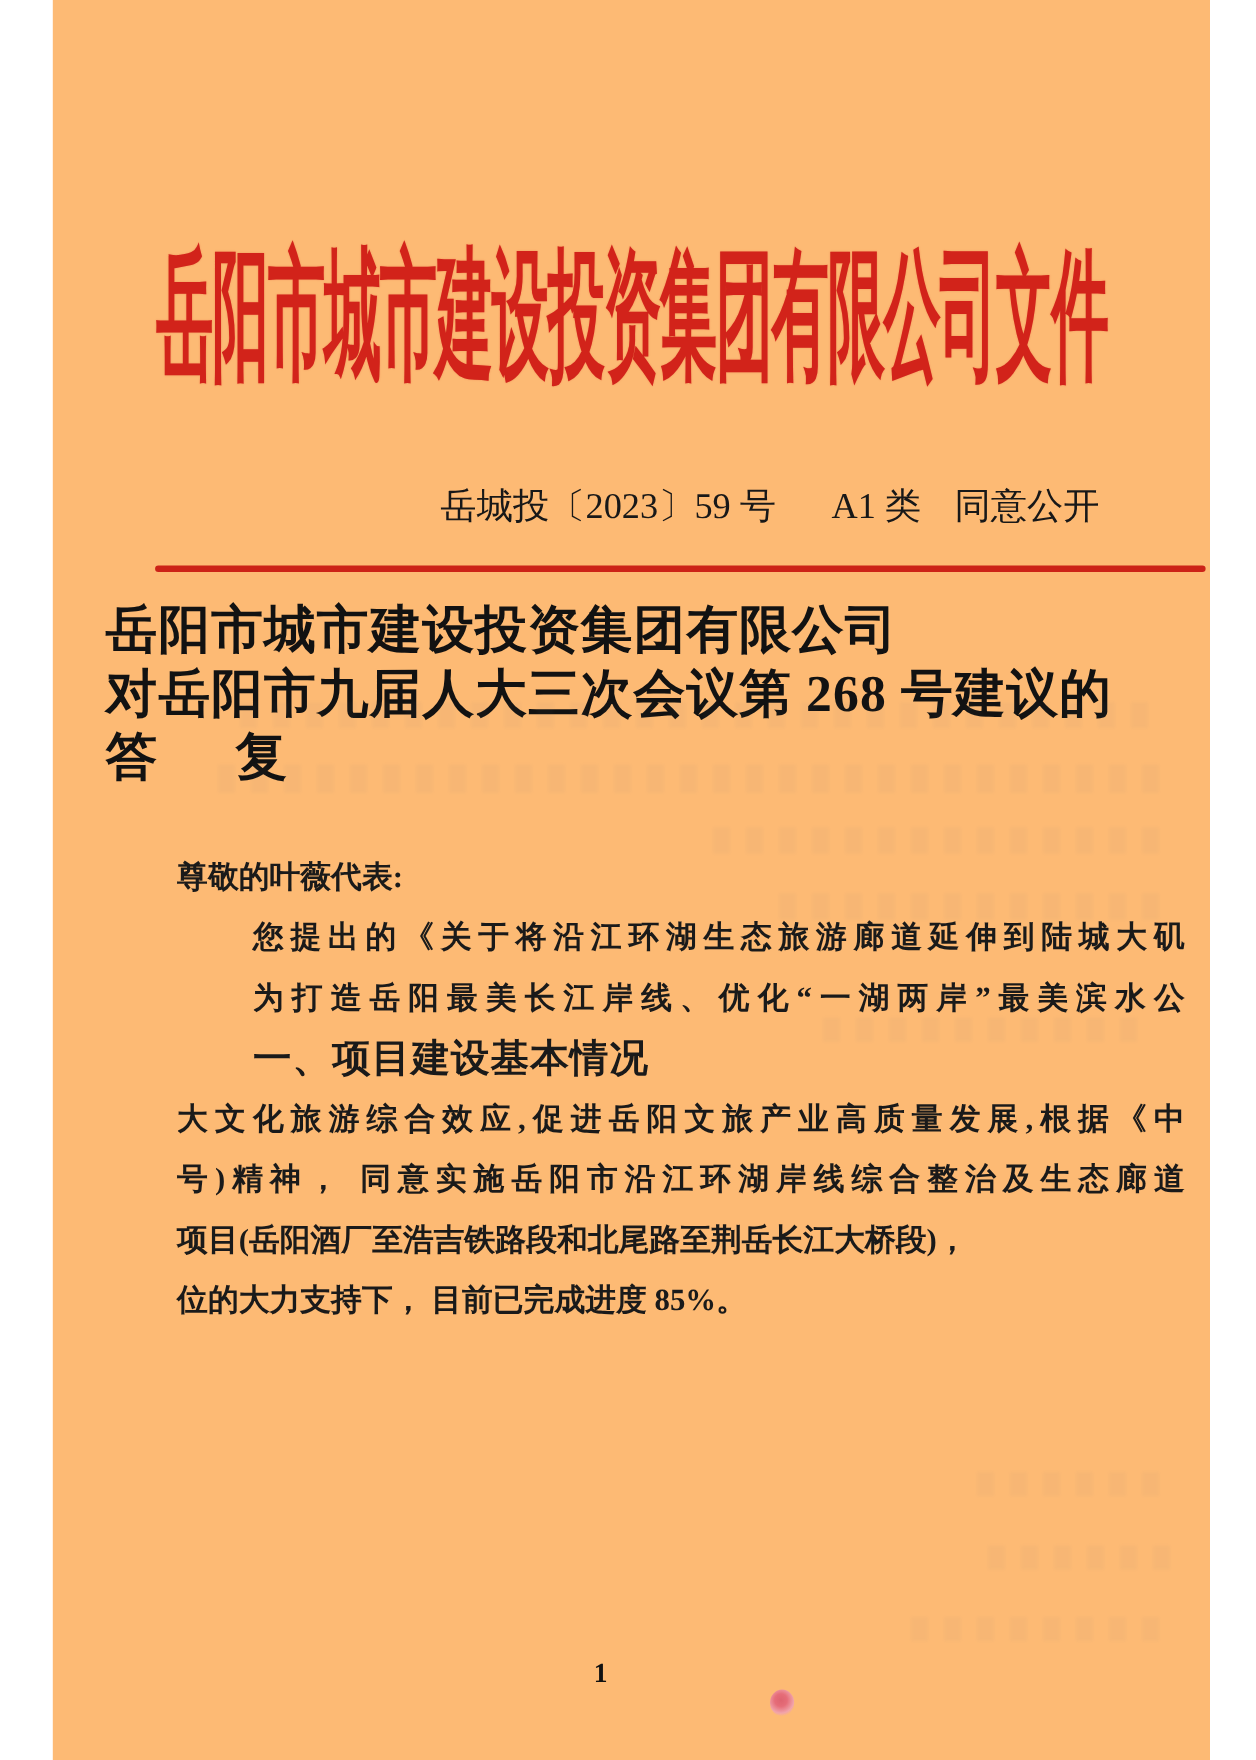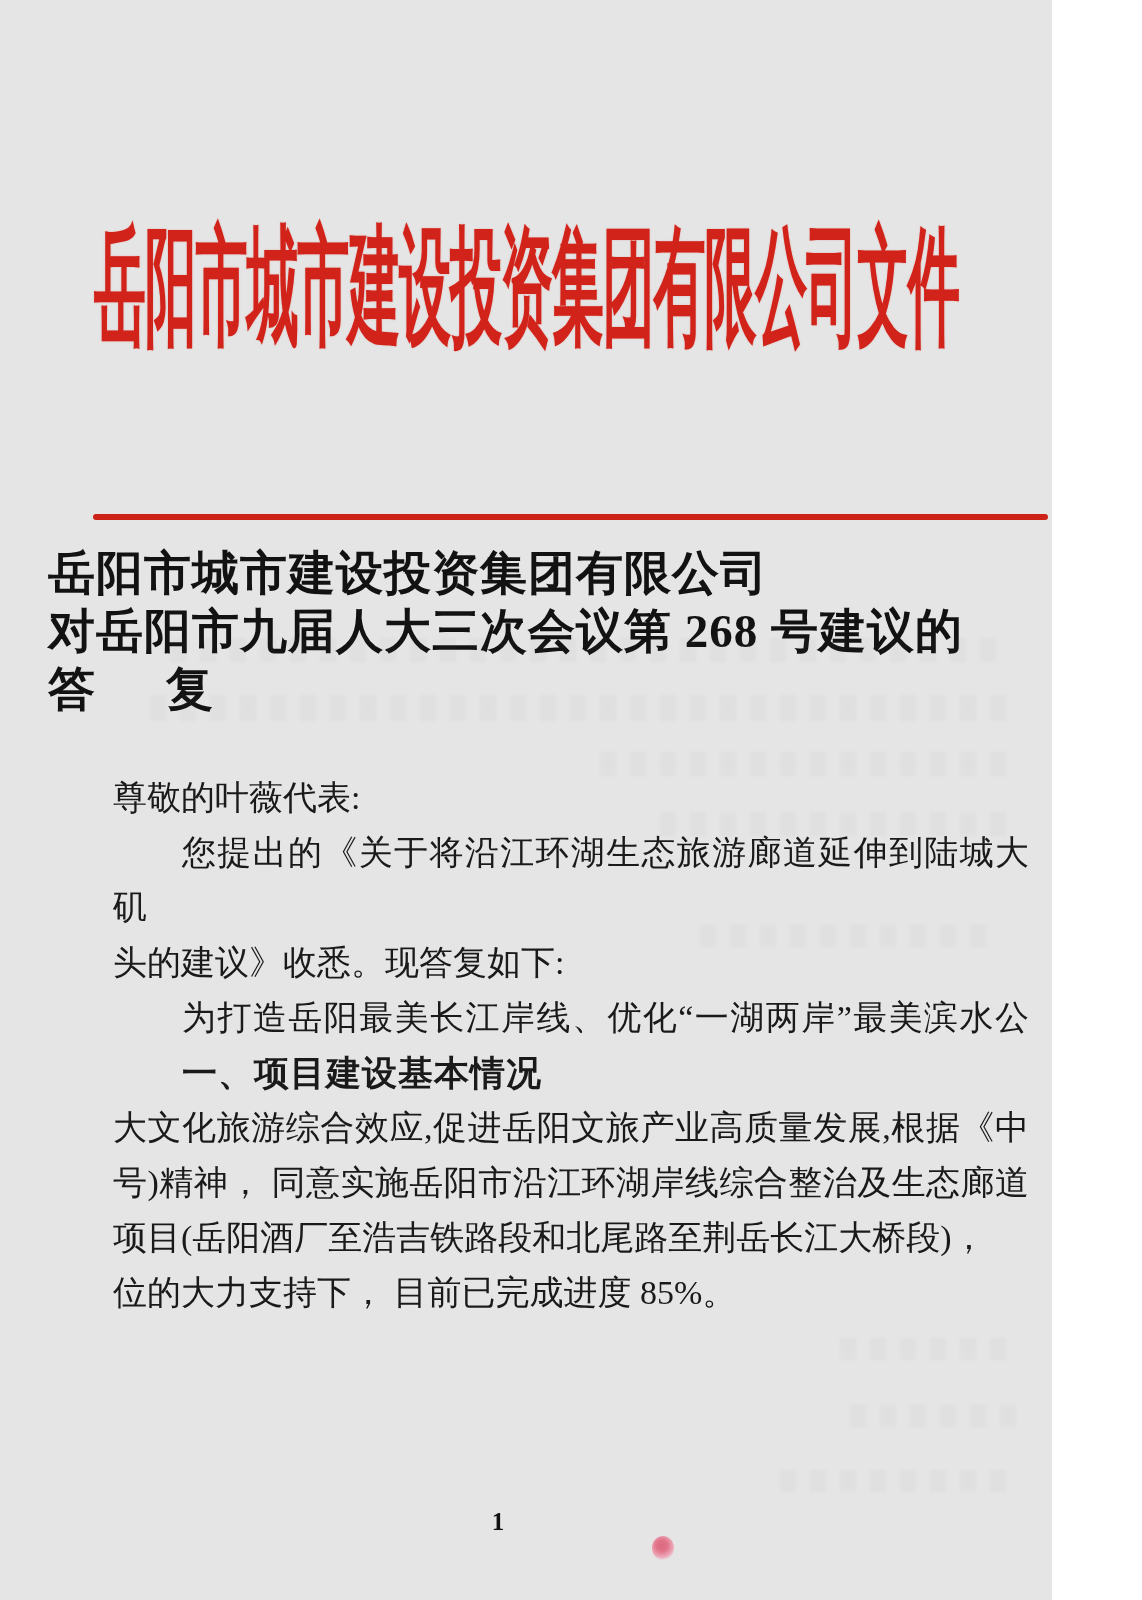--- a/index.html
+++ b/index.html
@@ -5,23 +5,24 @@
   html, body {
     margin: 0;
     padding: 0;
     background: #ffffff;
     font-family: "Liberation Serif", "DejaVu Serif", serif;
   }
   .page {
     position: relative;
     width: 1052px;
     height: 1600px;
-    background: #e5e5e5;
+    background: #fdba74;
     overflow: hidden;
     color: #1c1c1c;
+    margin-left: 48px;
   }
 
   
   .red-header {
     position: absolute;
     top: 218px;
     left: 0;
     width: 100%;
     height: 140px;
     display: flex;
@@ -88,24 +89,25 @@
   .title-line-3 { letter-spacing: 12px; }
 
   
   .body-text {
     position: absolute;
     top: 770px;
     left: 113px;
     width: 916px;
   }
   .body-line {
-    font-size: 34px;
+    font-size: 28px;
     line-height: 55px;
     white-space: nowrap;
     color: #1a1a1a;
+    font-weight: bold;
   }
   .body-line.indent { text-indent: 69px; }
   .body-line.fill {
     white-space: normal;
     text-align: justify;
     text-align-last: justify;
   }
   .body-line.bold {
     font-family: "Liberation Sans", "DejaVu Sans", sans-serif;
     font-weight: 700;
@@ -152,33 +154,37 @@
 </style>
 </head>
 <body>
 
 <div class="page">
 
   <div class="red-header">
     <span class="red-header-text">岳阳市城市建设投资集团有限公司文件</span>
   </div>
 
+  <div class="doc-number-row">
+    <span>岳城投〔2023〕59 号</span>
+    <span class="gap-lg">A1 类</span>
+    <span class="gap-sm">同意公开</span>
+  </div>
 
   <div class="red-line"></div>
 
   <div class="title-block">
     <div class="title-line">岳阳市城市建设投资集团有限公司</div>
     <div class="title-line">对岳阳市九届人大三次会议第 268 号建议的</div>
     <div class="title-line title-line-3">答　复</div>
   </div>
 
   <div class="body-text">
       <div class="body-line">尊敬的叶薇代表:</div>
       <div class="body-line indent fill">您提出的《关于将沿江环湖生态旅游廊道延伸到陆城大矶</div>
-      <div class="body-line">头的建议》收悉。现答复如下:</div>
       <div class="body-line indent fill">为打造岳阳最美长江岸线、优化“一湖两岸”最美滨水公</div>
       <div class="body-line indent bold">一、项目建设基本情况</div>
       <div class="body-line fill">大文化旅游综合效应,促进岳阳文旅产业高质量发展,根据《中</div>
       <div class="body-line fill">号)精神， 同意实施岳阳市沿江环湖岸线综合整治及生态廊道</div>
       <div class="body-line">项目(岳阳酒厂至浩吉铁路段和北尾路至荆岳长江大桥段)，</div>
       <div class="body-line">位的大力支持下， 目前已完成进度 85%。</div>
     </div>
 
   <div class="page-number">1</div>
 

